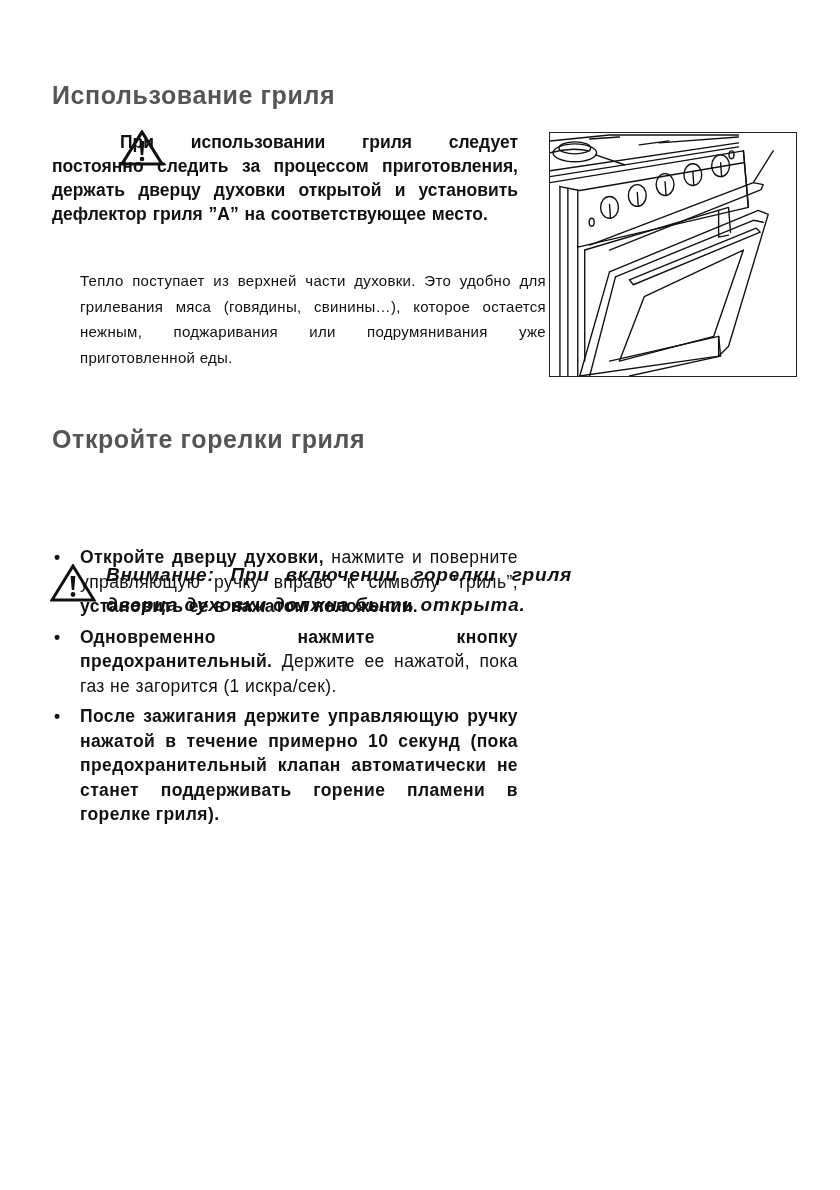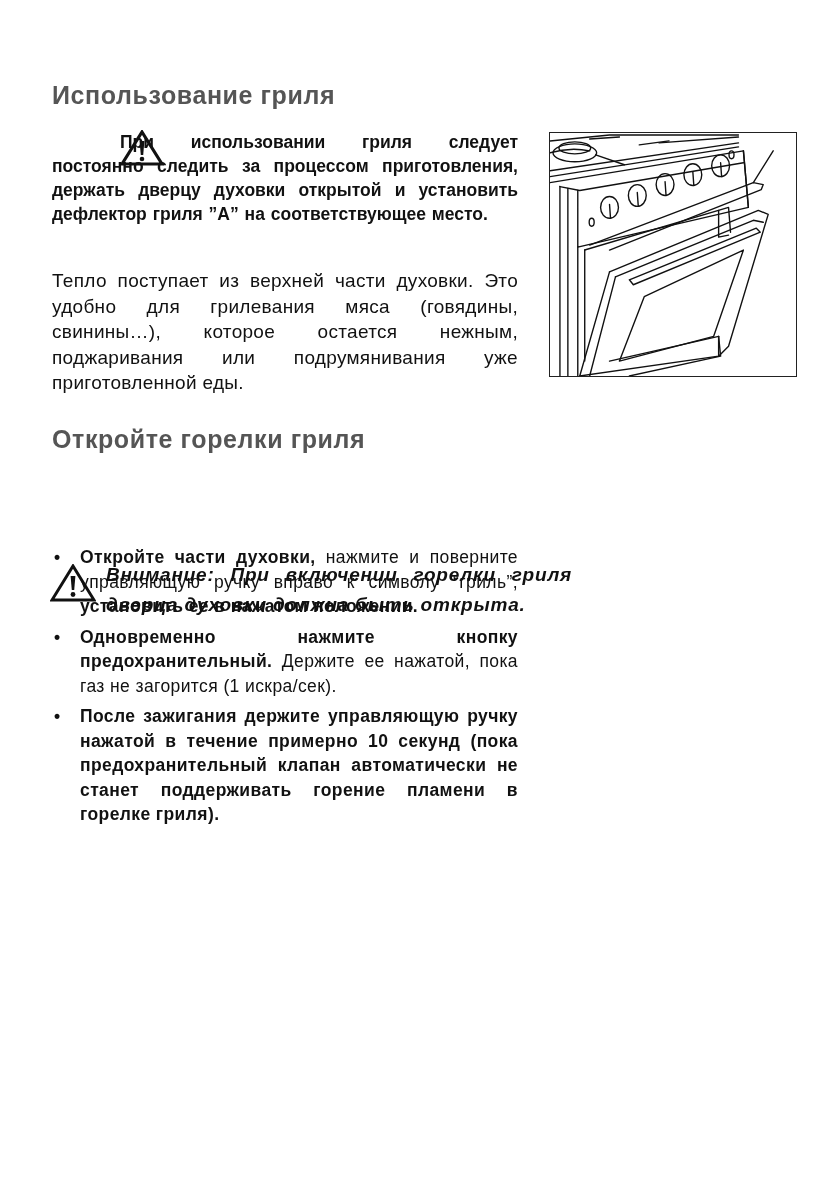--- a/index.html
+++ b/index.html
@@ -49,25 +49,26 @@
       width: 44px;
       height: 36px;
     }
     .warn1 {
       top: 130px;
       text-indent: 68px;
       word-spacing: 1px;
     }
     .body-para {
       top: 268px;
-      font-size: 19px;
+      font-size: 15px;
       line-height: 25.5px;
       text-align: justify;
       text-align-last: left;
       letter-spacing: 0.3px;
+      margin-left: 28px;
     }
     .title1 { top: 80px; }
     .title2 { top: 424px; }
     .warn2 {
       top: 464px;
       padding-left: 54px;
       font-style: italic;
       font-weight: bold;
       font-size: 19px;
       line-height: 30px;
@@ -219,21 +220,21 @@
         <polygon points="20.6,12 25.4,12 24.2,26 21.8,26" fill="#111"></polygon>
         <circle cx="23" cy="30.5" r="2.4" fill="#111"></circle>
       </svg>
     </span>
     <span>Внимание: При включении горелки гриля дверца духовки должна быть открыта.</span>
   </div>
 
   <ul class="steps">
     <li>
       <span class="bullet">•</span>
-      <span class="b">Откройте части духовки,</span><span> нажмите и поверните управляющую ручку вправо к символу “гриль”, </span><span class="b">установить ее в нажатом положении.</span>
+      <span class="b">Откройте дверцу духовки,</span><span> нажмите и поверните управляющую ручку вправо к символу “гриль”, </span><span class="b">установить ее в нажатом положении.</span>
     </li>
     <li>
       <span class="bullet">•</span>
       <span class="b">Одновременно нажмите кнопку предохранительный.</span><span> Держите ее нажатой, пока газ не загорится (1 искра/сек).</span>
     </li>
     <li>
       <span class="bullet">•</span>
       <span class="b">После зажигания держите управляющую ручку нажатой в течение примерно 10 секунд (пока предохранительный клапан автоматически не станет поддерживать горение пламени в горелке гриля).</span>
     </li>
   </ul>

